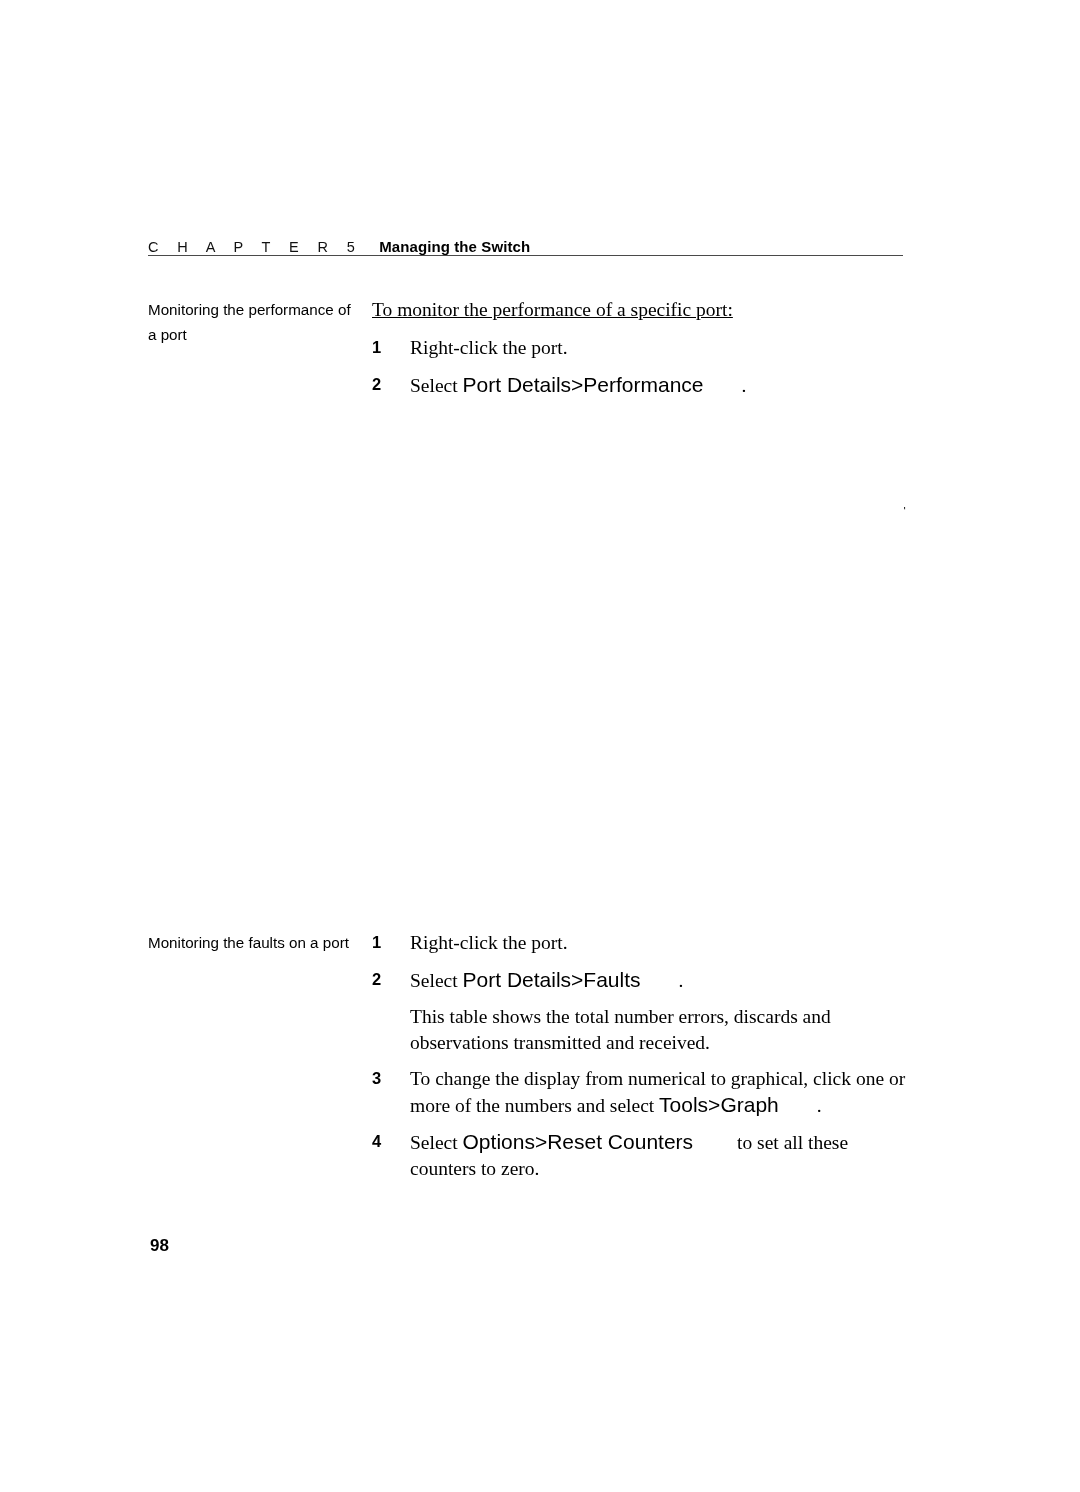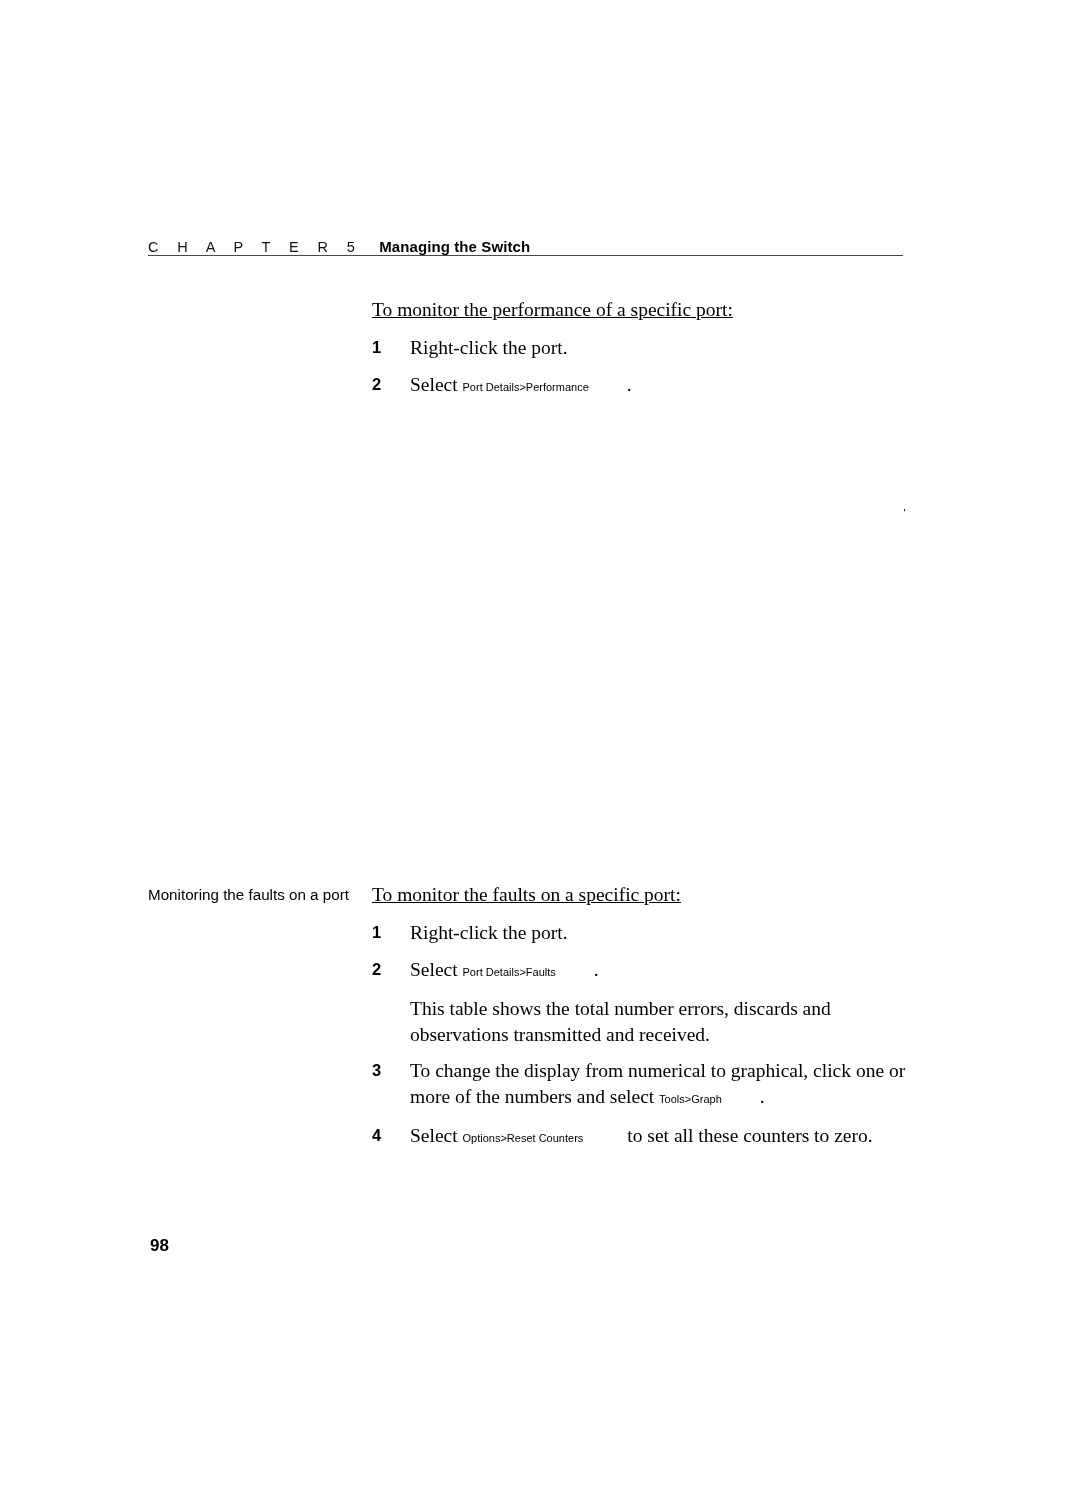--- a/index.html
+++ b/index.html
@@ -58,21 +58,21 @@
     border-top: 1.6px solid #4a4a4a;
   }
 
   
   .section {
     position: absolute;
     left: 148px;
     width: 760px;
   }
   #section-performance { top: 297px; }
-  #section-faults      { top: 882px; }
+  #section-faults      { top: 930px; }
 
   .margin-note {
     position: absolute;
     left: 0;
     top: 0;
     width: 215px;
     font-family: "Liberation Sans", "DejaVu Sans", sans-serif;
     font-size: 15.2px;
     line-height: 25px;
     color: #000;
@@ -113,21 +113,21 @@
     font-size: 16.5px;
     font-weight: 700;
     line-height: 25.5px;
   }
 
   .step-text { display: block; }
 
   
   .ui {
     font-family: "Liberation Sans", "DejaVu Sans", sans-serif;
-    font-size: 11px;
+    font-size: 21px;
   }
   
   .gap-sm { display: inline-block; width: 38px; }
   .gap-lg { display: inline-block; width: 44px; }
 
   
   .figure-placeholder {
     position: absolute;
     left: 372px;
     top: 400px;
@@ -152,20 +152,21 @@
 
 <div class="page">
 
   <div class="chapter-head">
     <span class="chapter-word"><span>C H A P T E R</span>&nbsp;<span>5</span></span>
     <span class="chapter-title">Managing the Switch</span>
   </div>
   <div class="head-rule"></div>
 
   <div class="section" id="section-performance">
+    <div class="margin-note">Monitoring the performance of a port</div>
     <div class="col-body">
       <p class="lead-in">To monitor the performance of a specific port:</p>
       <ol class="steps">
           <li>
             <span class="step-num">1</span>
             <span class="step-text">Right-click the port.</span>
           </li>
           <li>
             <span class="step-num">2</span>
             <span class="step-text">Select <span class="ui">Port Details&gt;Performance</span><span class="gap-sm"></span>.</span>
@@ -184,21 +185,20 @@
           </li>
         </ol>
     </div>
   </div>
 
   <div class="figure-placeholder"></div>
 
   <div class="section" id="section-faults">
     <div class="margin-note">Monitoring the faults on a port</div>
     <div class="col-body">
-      <p class="lead-in">To monitor the faults on a specific port:</p>
       <ol class="steps">
           <li>
             <span class="step-num">1</span>
             <span class="step-text">Right-click the port.</span>
           </li>
           <li>
             <span class="step-num">2</span>
             <span class="step-text">Select <span class="ui">Port Details&gt;Faults</span><span class="gap-sm"></span>.</span>
           </li>
           <li>

